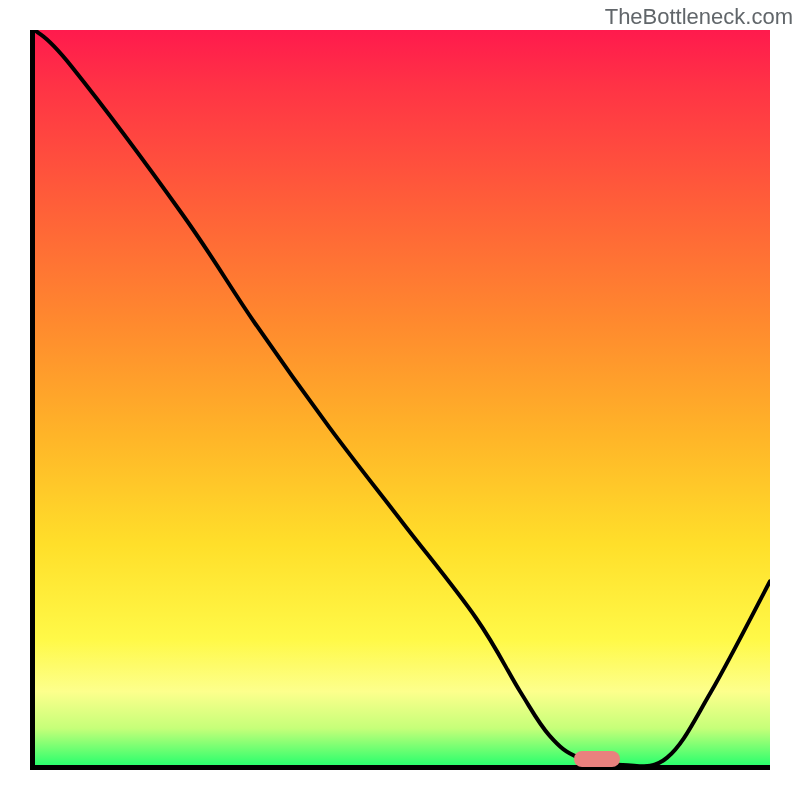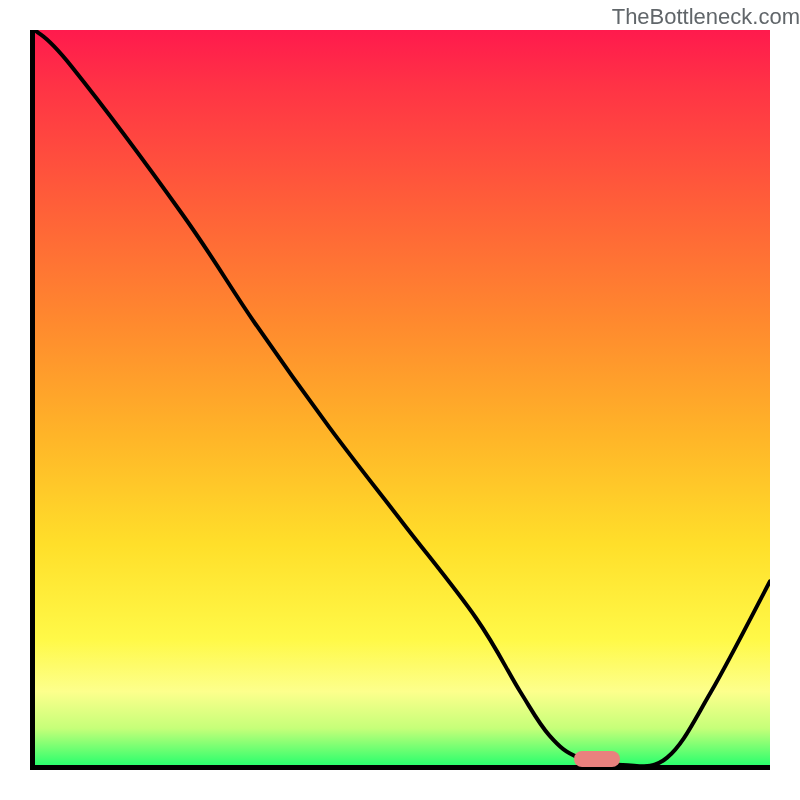--- a/index.html
+++ b/index.html
@@ -7,21 +7,21 @@
     padding: 0;
     width: 800px;
     height: 800px;
     background: #ffffff;
     position: relative;
     font-family: Arial, Helvetica, sans-serif;
   }
   .watermark {
     position: absolute;
     top: 4px;
-    right: 0;
+    right: 7px;
     font-size: 22px;
     color: #61666a;
     font-weight: 500;
     z-index: 10;
   }
   .plot-area {
     position: absolute;
     left: 30px;
     top: 30px;
     width: 740px;

